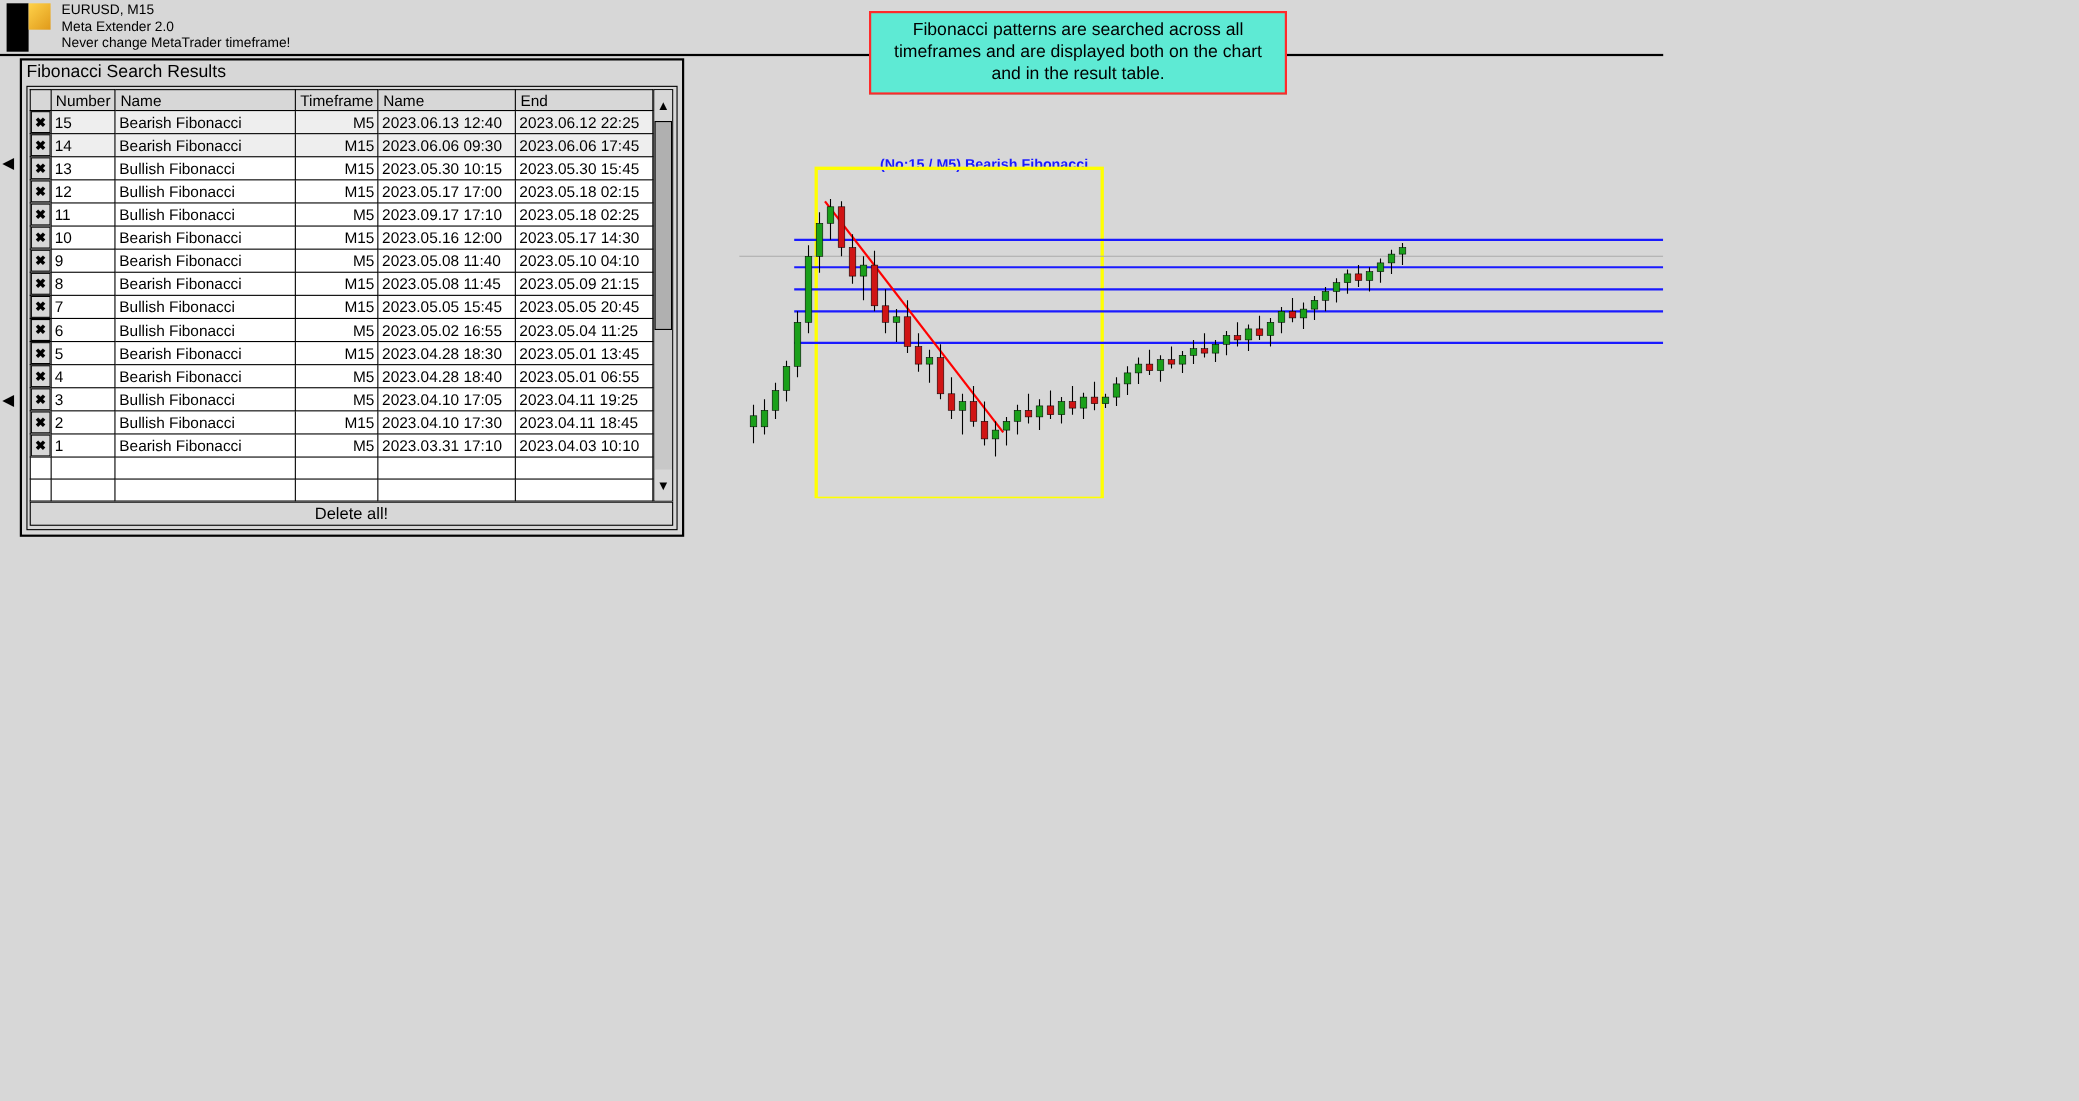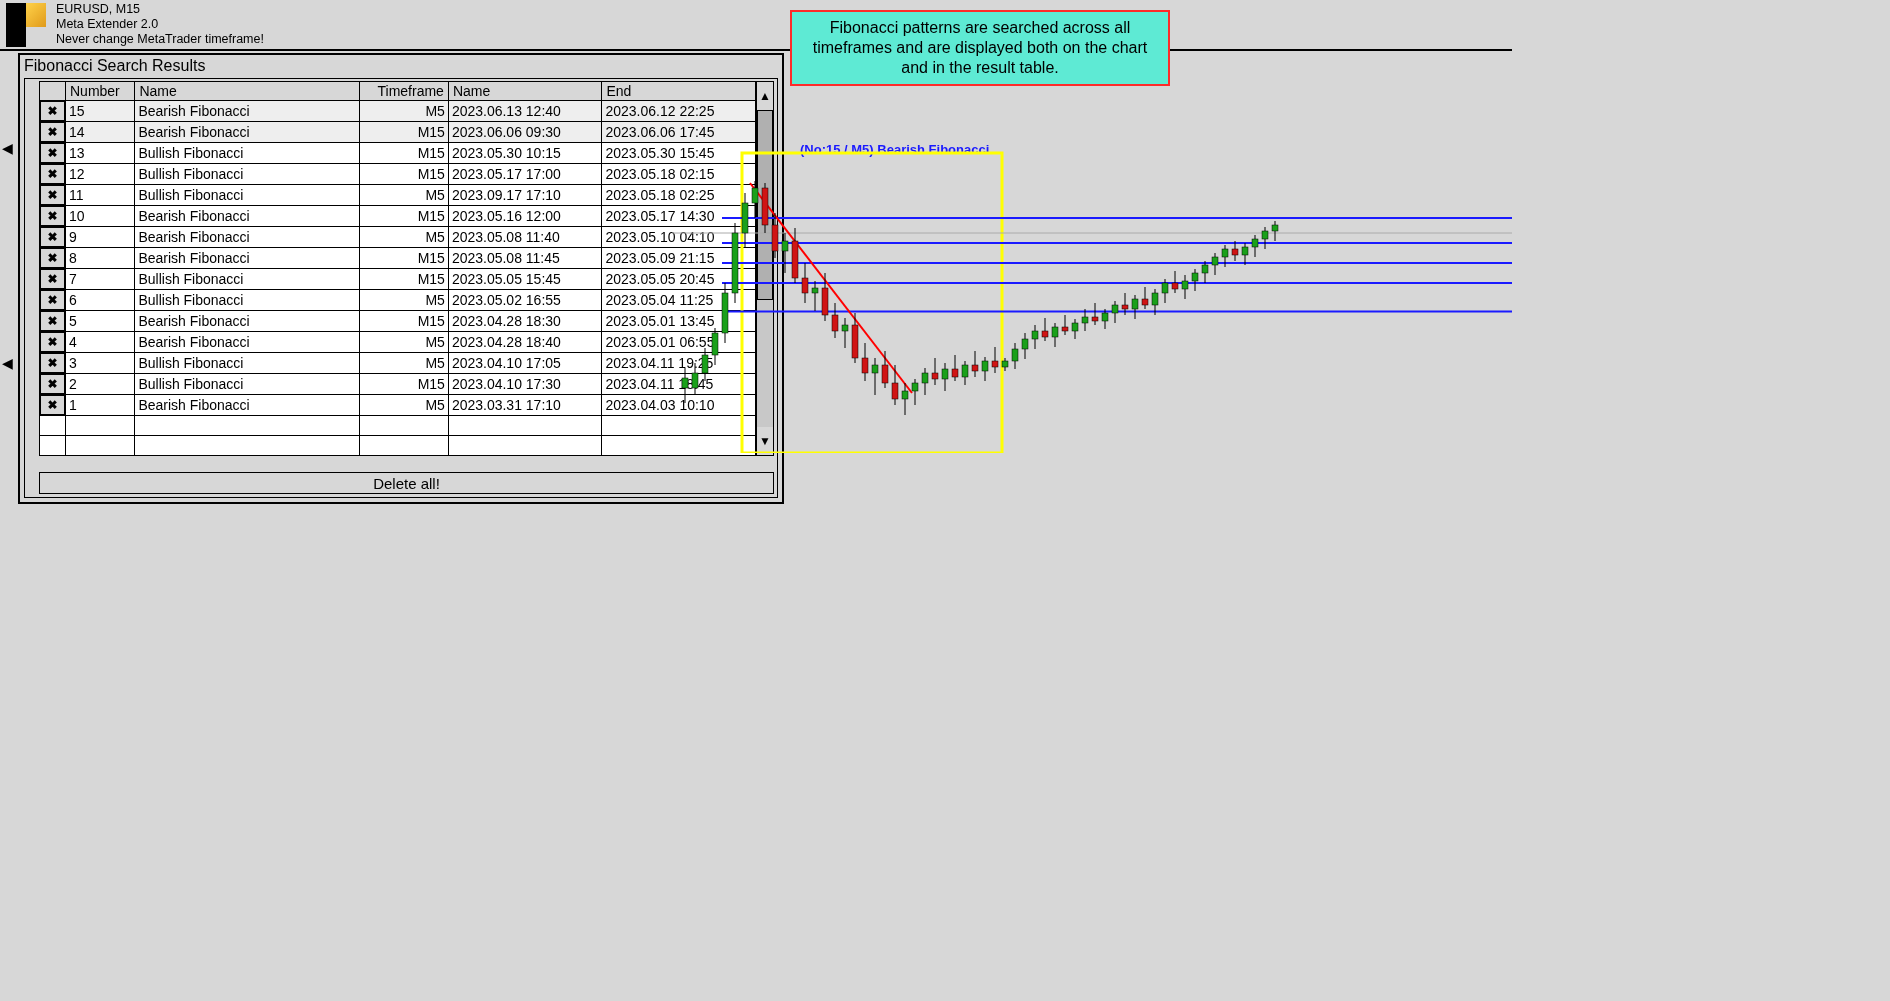--- a/index.html
+++ b/index.html
@@ -40,33 +40,33 @@
     position:absolute; left:20px; top:0;
     width:20px; height:24px;
     background: linear-gradient(135deg,#ffd24a,#e09a1a);
   }
   .header-text { font-size: 12.5px; line-height: 15px; color:#000; }
 
   
   .panel {
     position: absolute;
     left: 18px; top: 53px;
-    width: 766px;
+    width: 604px;
     border: 2px solid #000;
     background: #d7d7d7;
   }
   .panel-title {
     font-size: 16px;
     padding: 2px 4px;
   }
   .panel-body {
     border: 1px solid #000;
     margin: 1px 4px 4px 4px;
     background: #d7d7d7;
-    padding: 2px 3px 3px 14px;
+    padding: 2px 3px 3px 2px;
   }
 
   .grid-wrap {
     display:flex;
   }
   .grid-area{ flex:1; }
   .vscroll{
     width:18px;
     display:flex; flex-direction:column;
     border:1px solid #000;
@@ -115,21 +115,21 @@
   td.num, th.num { width:54px; }
   td.name, th.name { width:190px;margin-top:41px; }
   td.tf, th.tf { width:72px;text-align:right; }
   td.start, th.start { width:130px; }
   td.end, th.end { width:130px; }
 
   tr.highlight td { background:#eee; }
   tr.empty td{ height:20px; }
 
   .delete-all{
-    margin-top:16px;
+    margin-top:0;
     width:100%;
     height:22px;
     background:#d7d7d7;
     border:1px solid #000;
     font-size:15px;
     cursor:pointer;
   }
 
   
   .collapse-arrow{

